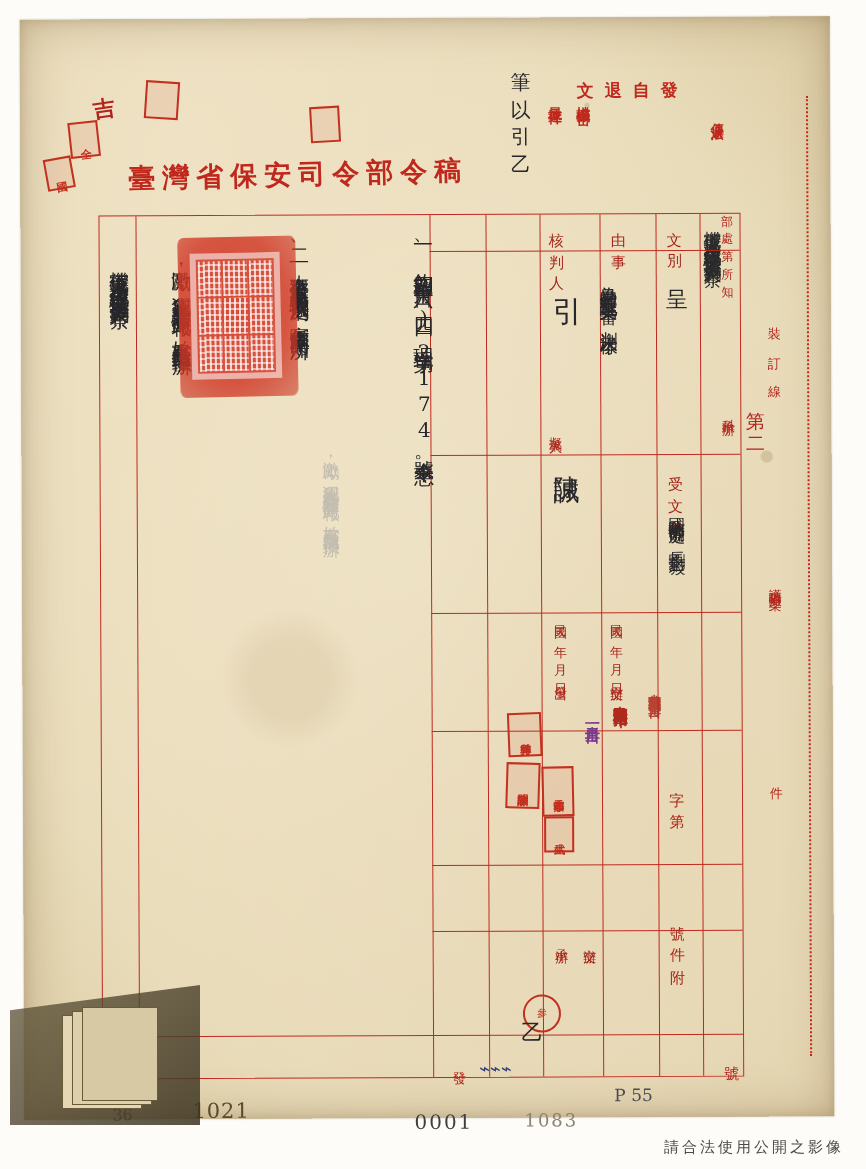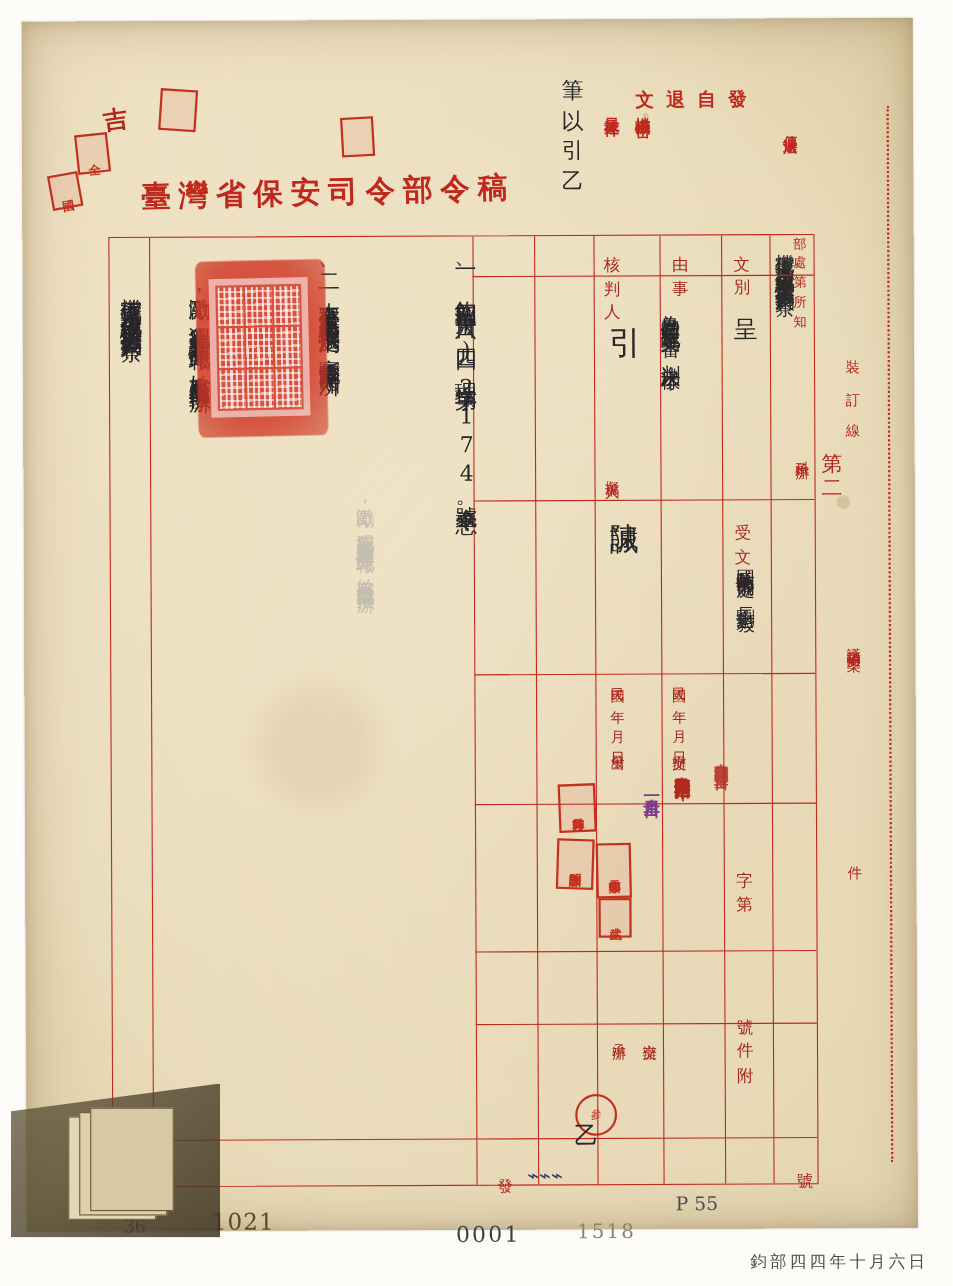--- a/index.html
+++ b/index.html
@@ -354,34 +354,34 @@
           <div class="g"></div>
           <div class="g"></div>
         <div class="g"></div>
           <div class="g"></div>
           <div class="g"></div>
       </div>
     </div>
 
     <div class="pencil num-1021">1021</div>
     <div class="pencil num-0012">0001</div>
-    <div class="pencil num-1083">1518</div>
+    <div class="pencil num-1083">1083</div>
     <div class="pencil num-36">36</div>
     <div class="pencil num-p55">P 55</div>
 
     <div style="position:absolute;left:428px;top:1052px;font-size:14px;color:#b2241c;font-family:'DejaVu Serif',serif;">發</div>
     <div style="position:absolute;left:700px;top:1048px;font-size:15px;color:#b2241c;font-family:'DejaVu Serif',serif;">號</div>
     <div class="hand" style="left:455px;top:1040px;">
       <div style="font-family:'DejaVu Serif',serif;font-size:18px;color:#2b3c7a;">⌁⌁⌁</div>
     </div>
   </div>
 
   <div class="tag">
     <div class="book">
       <i class="b1"></i>
         <i class="b2"></i>
         <i class="b3"></i>
     </div>
   </div>
 
-  <div class="footer-note">鈞部四四年十月六日</div>
+  <div class="footer-note">請合法使用公開之影像</div>
 
 </div>
 
 </body></html>

